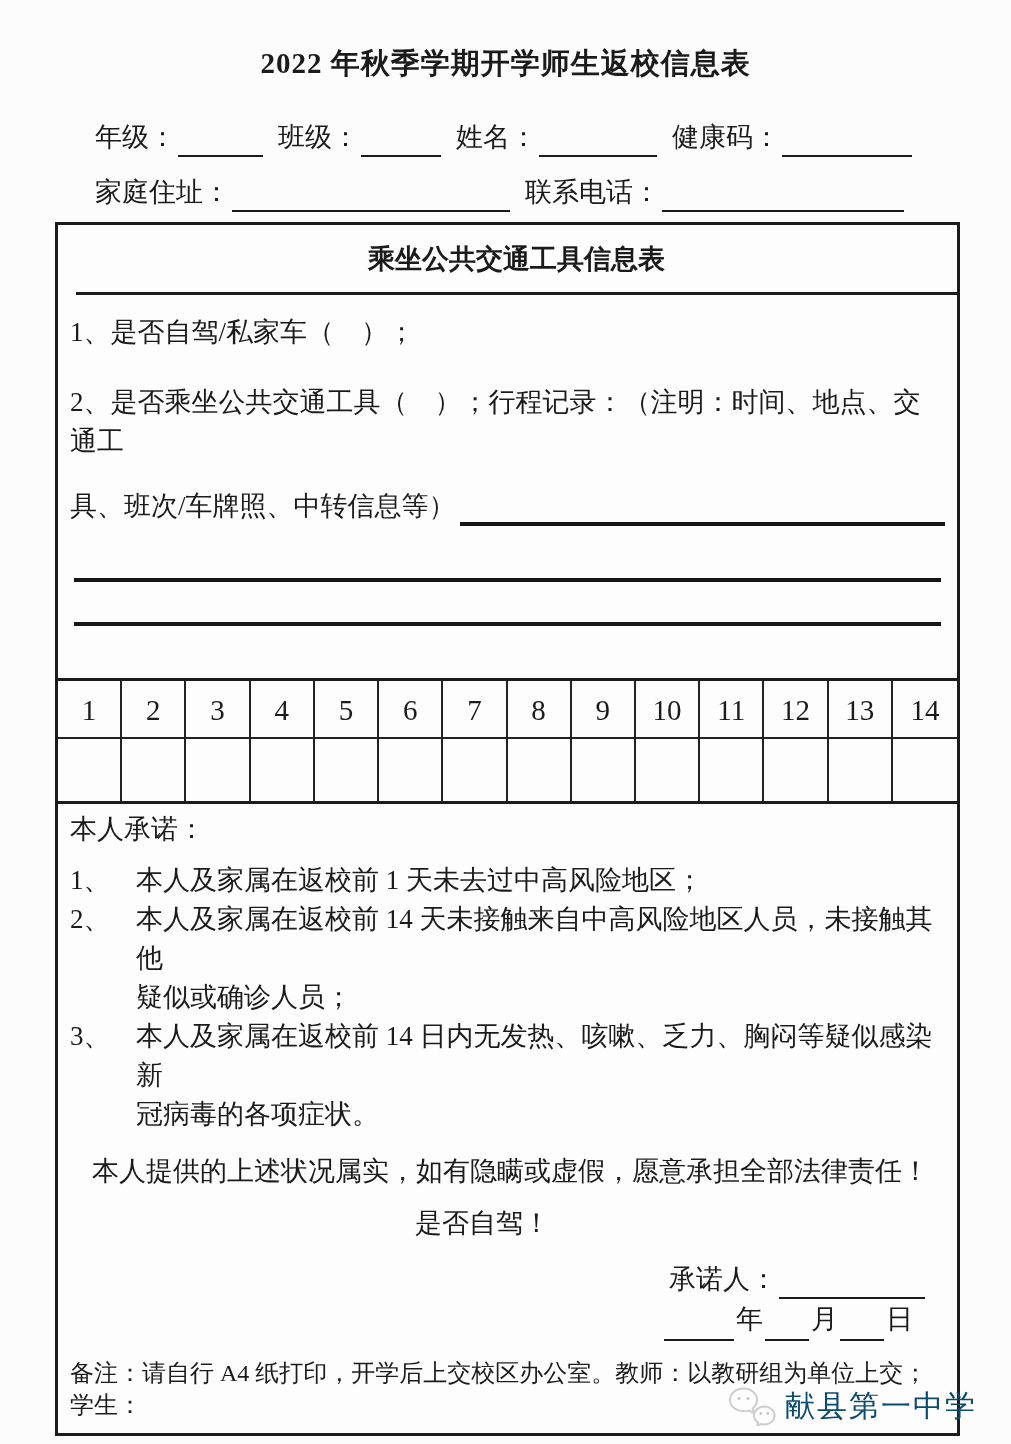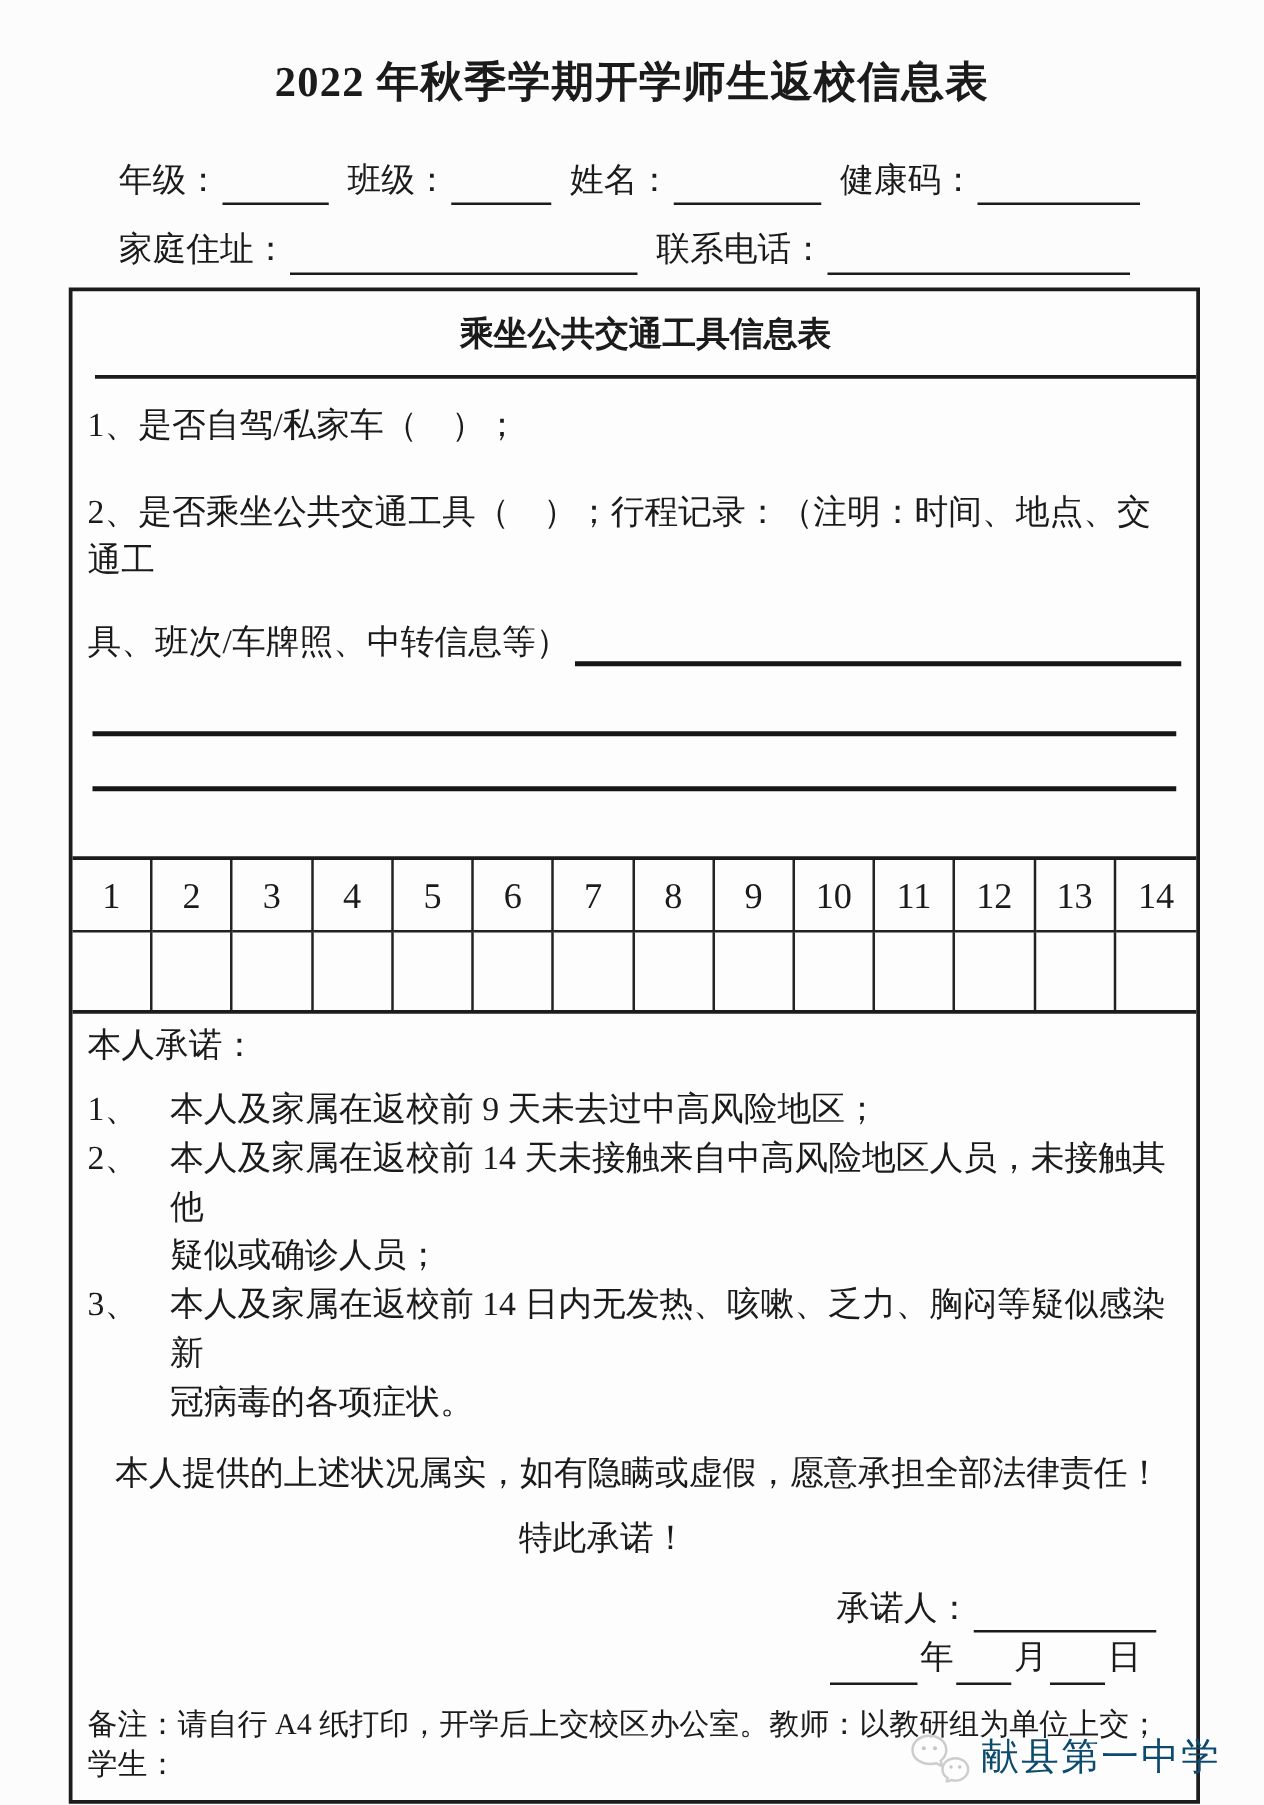--- a/index.html
+++ b/index.html
@@ -5,21 +5,21 @@
   * { box-sizing: border-box; }
   html,body { margin:0; padding:0; }
   body {
     width:1011px; height:1444px; position:relative; overflow:hidden;
     background:#fcfcfc; color:#1b1b1b;
     font-family:"Liberation Serif","DejaVu Serif",serif;
     font-size:27px; line-height:1.45;
   }
   .doc-title {
     margin:0; padding-top:42px; text-align:center;
-    font-size:34px; font-weight:bold; letter-spacing:1px;
+    font-size:29px; font-weight:bold; letter-spacing:1px;
   }
   .fields-row { margin-left:95px; margin-right:70px; white-space:nowrap; }
   .row1 { margin-top:34px; }
   .row2 { margin-top:16px; }
   .flabel { display:inline-block; }
   .gap { margin-left:13px; }
   .blank {
     display:inline-block; height:34px; vertical-align:bottom;
     border-bottom:2px solid #1b1b1b; margin:0 2px;
   }
@@ -131,36 +131,36 @@
     <div class="day-cell"></div>
     <div class="day-cell last"></div>
   </div>
 
   <div class="promise">
     <div class="promise-heading">本人承诺：</div>
 
     <div class="p-lines">
       <div class="p-item">
         <span class="p-num">1、</span>
-        <span class="p-text">本人及家属在返校前 9 天未去过中高风险地区；</span>
+        <span class="p-text">本人及家属在返校前 1 天未去过中高风险地区；</span>
       </div>
       <div class="p-item">
         <span class="p-num">2、</span>
         <span class="p-text">本人及家属在返校前 14 天未接触来自中高风险地区人员，未接触其他</span>
       </div>
       <div class="p-cont">疑似或确诊人员；</div>
       <div class="p-item">
         <span class="p-num">3、</span>
         <span class="p-text">本人及家属在返校前 14 日内无发热、咳嗽、乏力、胸闷等疑似感染新</span>
       </div>
       <div class="p-cont">冠病毒的各项症状。</div>
     </div>
 
     <div class="statement">本人提供的上述状况属实，如有隐瞒或虚假，愿意承担全部法律责任！</div>
-    <div class="commitment">特此承诺！</div>
+    <div class="commitment">是否自驾！</div>
 
     <div class="signer-row">
       <span>承诺人：</span><span class="blank w-signer"></span>
     </div>
     <div class="date-row">
       <span class="blank w-year"></span><span>年</span><span class="blank w-md"></span><span>月</span><span class="blank w-md"></span><span>日</span>
     </div>
 
     <div class="note">
       <div>备注：请自行 A4 纸打印，开学后上交校区办公室。教师：以教研组为单位上交；学生：</div>

